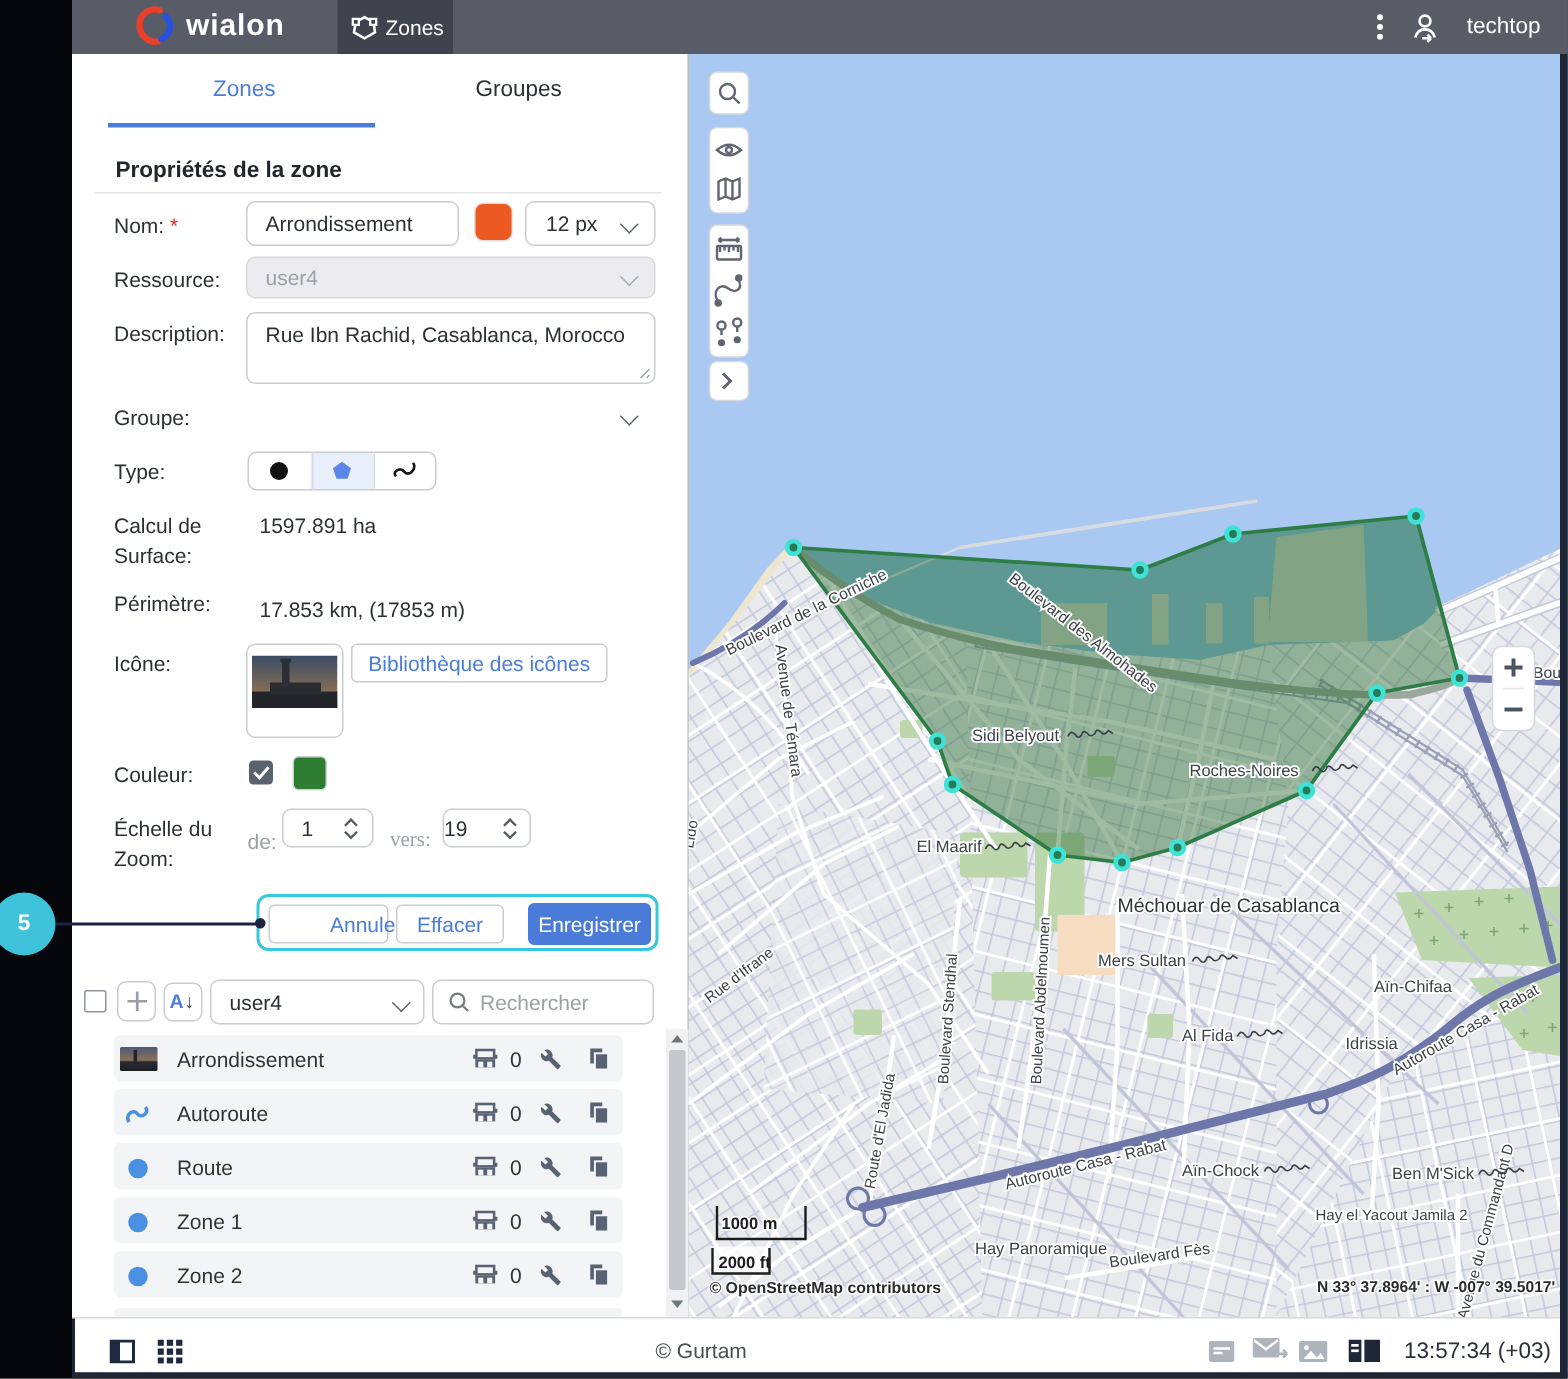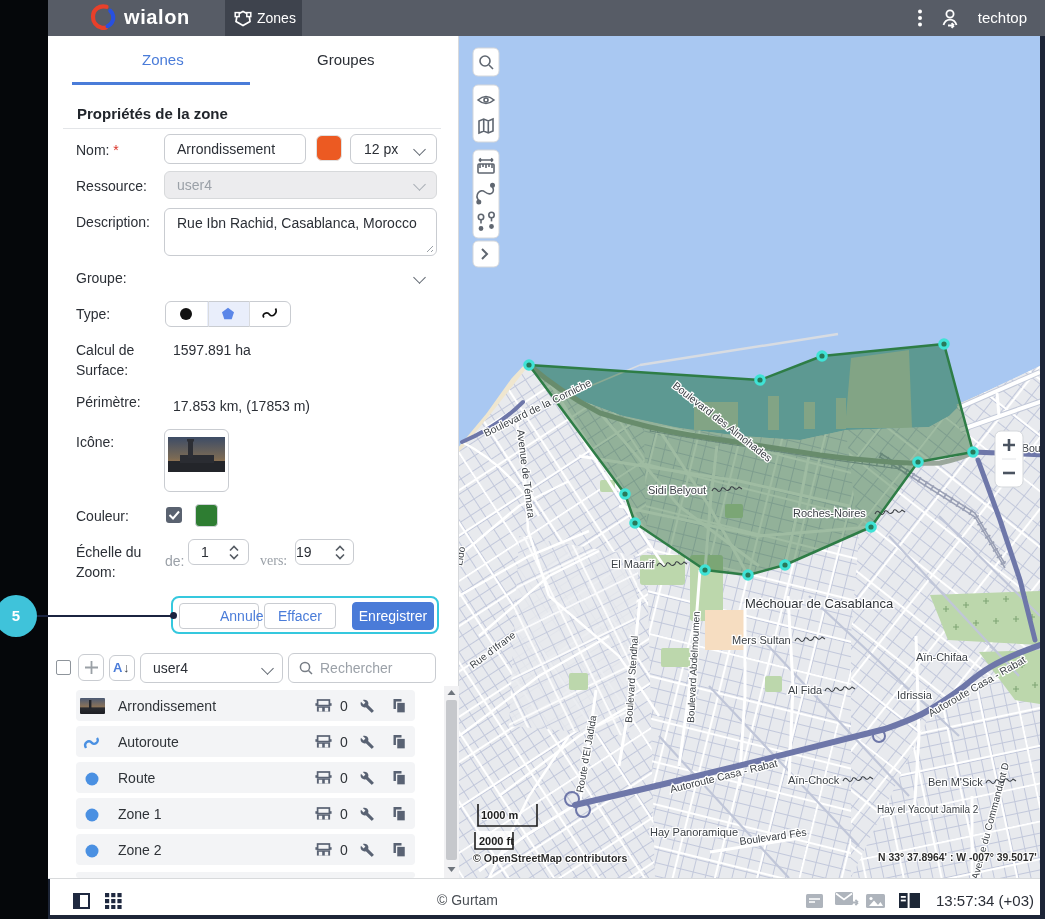--- a/index.html
+++ b/index.html
@@ -138,20 +138,21 @@
           <stop offset=".75" stop-color="#97744f"></stop>
           <stop offset="1" stop-color="#33302e"></stop>
         </linearGradient>
       </defs>
     <rect width="57" height="35" fill="url(#sky)"></rect>
     <rect x="0" y="24" width="57" height="11" fill="#23252a"></rect>
     <rect x="12" y="18" width="34" height="8" fill="#2a2c32"></rect>
     <rect x="20" y="3" width="5" height="18" fill="#2c2e35"></rect>
     <rect x="19" y="2" width="7" height="2.5" fill="#2c2e35"></rect>
   </svg>
+  <div class="btn" style="left:186px; top:393px; width:171px; height:26px; line-height:24px;">Bibliothèque des icônes</div>
 
   <span class="lbl" style="left:28px; top:472px;">Couleur:</span>
   <div style="position:absolute; left:118px; top:471px; width:16px; height:16px; background:#5a6270; border-radius:3px;"></div>
   <svg style="position:absolute; left:118px; top:471px;" width="16" height="16">
       <path d="M3.5 8 7 11.5 13 4.5" stroke="#fff" stroke-width="2" fill="none"></path>
     </svg>
   <div style="position:absolute; left:147px; top:468px; width:23px; height:23px; background:#2e7d32; border-radius:4px; border:1px solid #d0d3d8;"></div>
 
   <span class="lbl" style="left:28px; top:508px;">Échelle du</span>
   <span class="lbl" style="left:28px; top:528px;">Zoom:</span>

